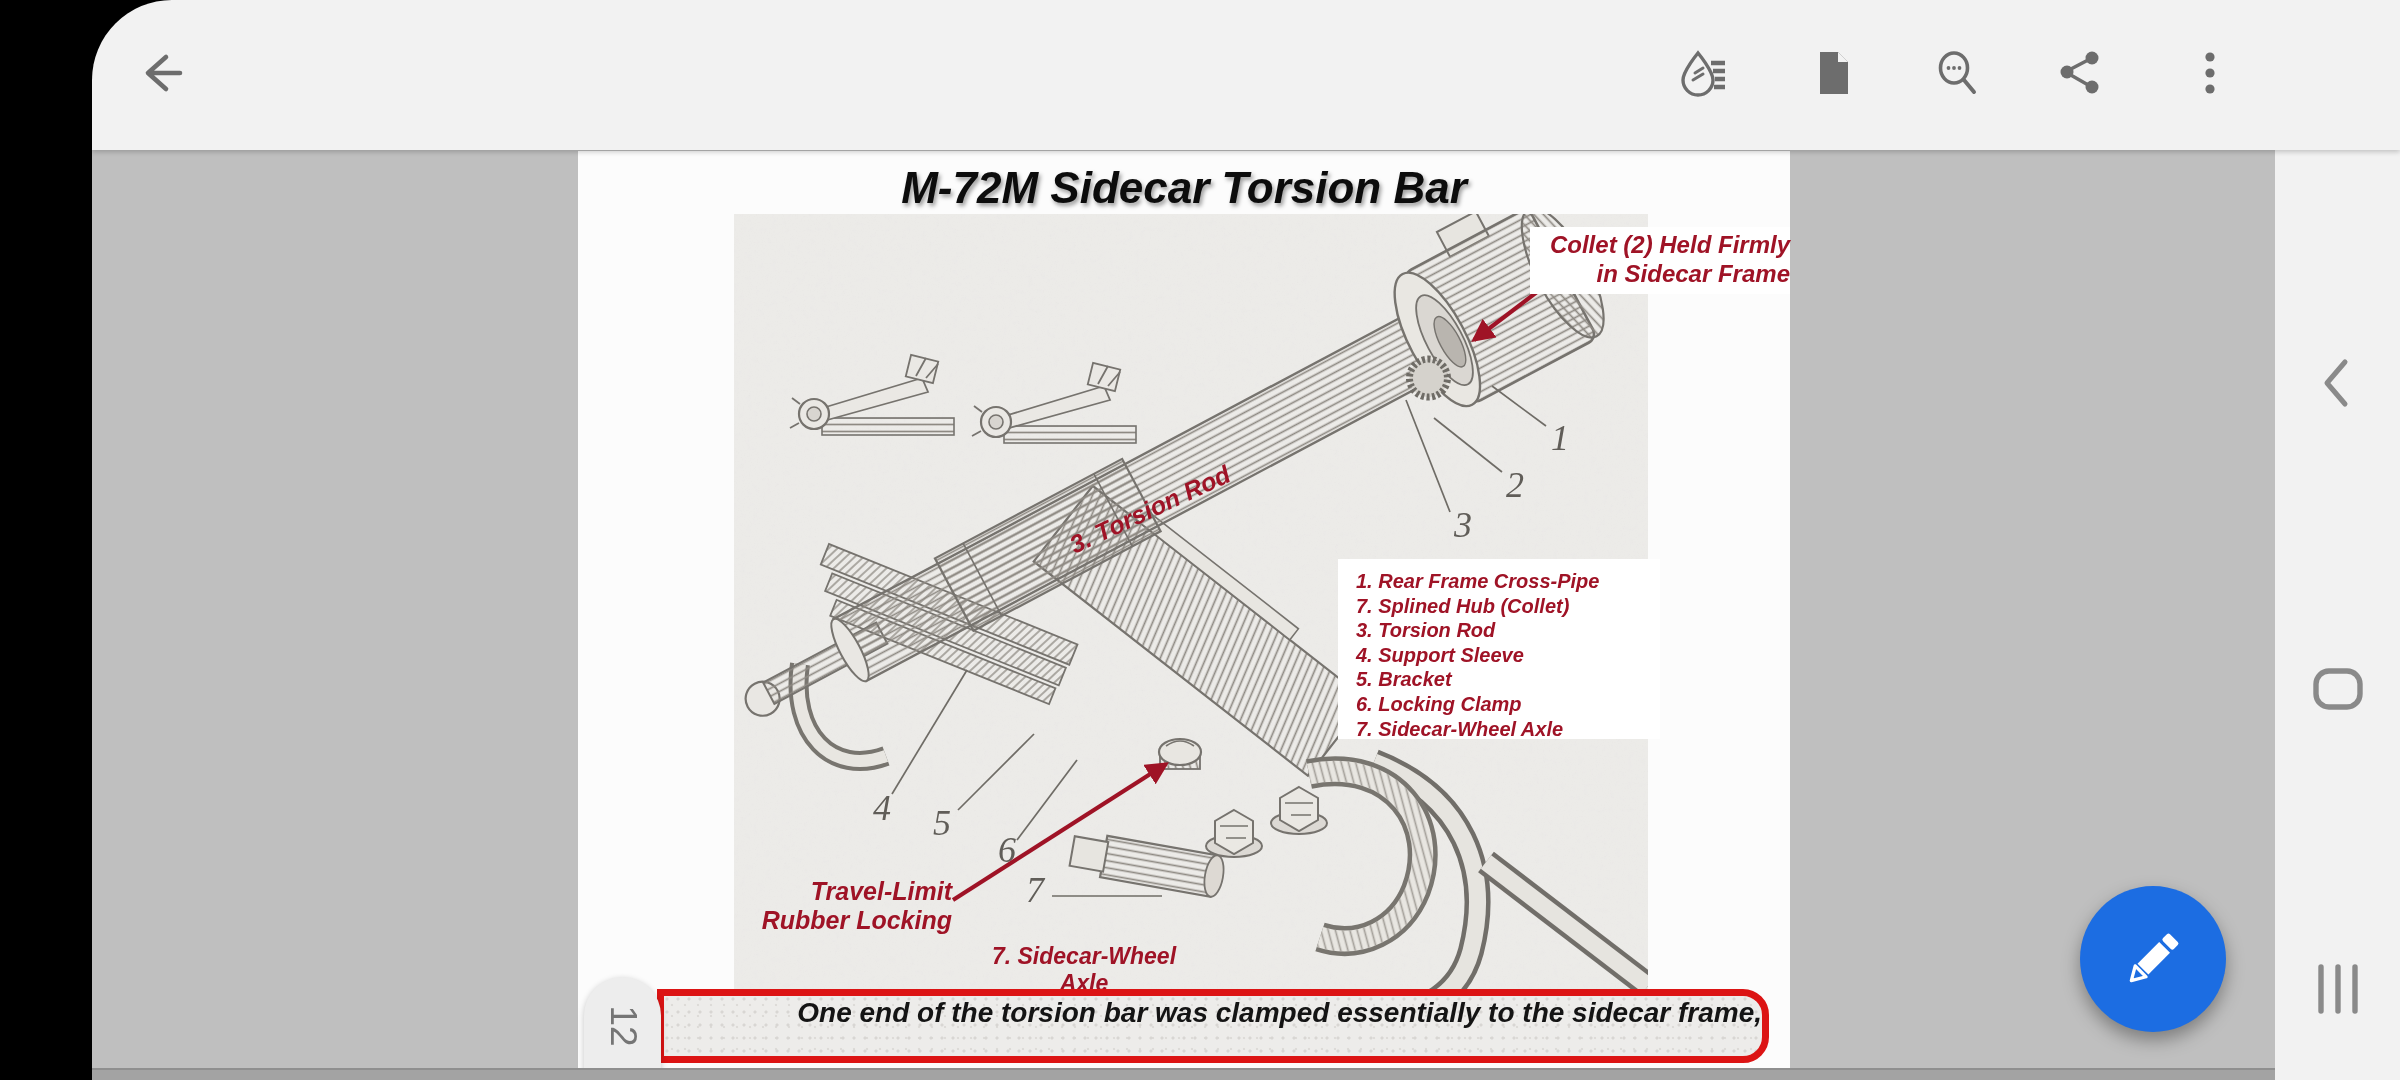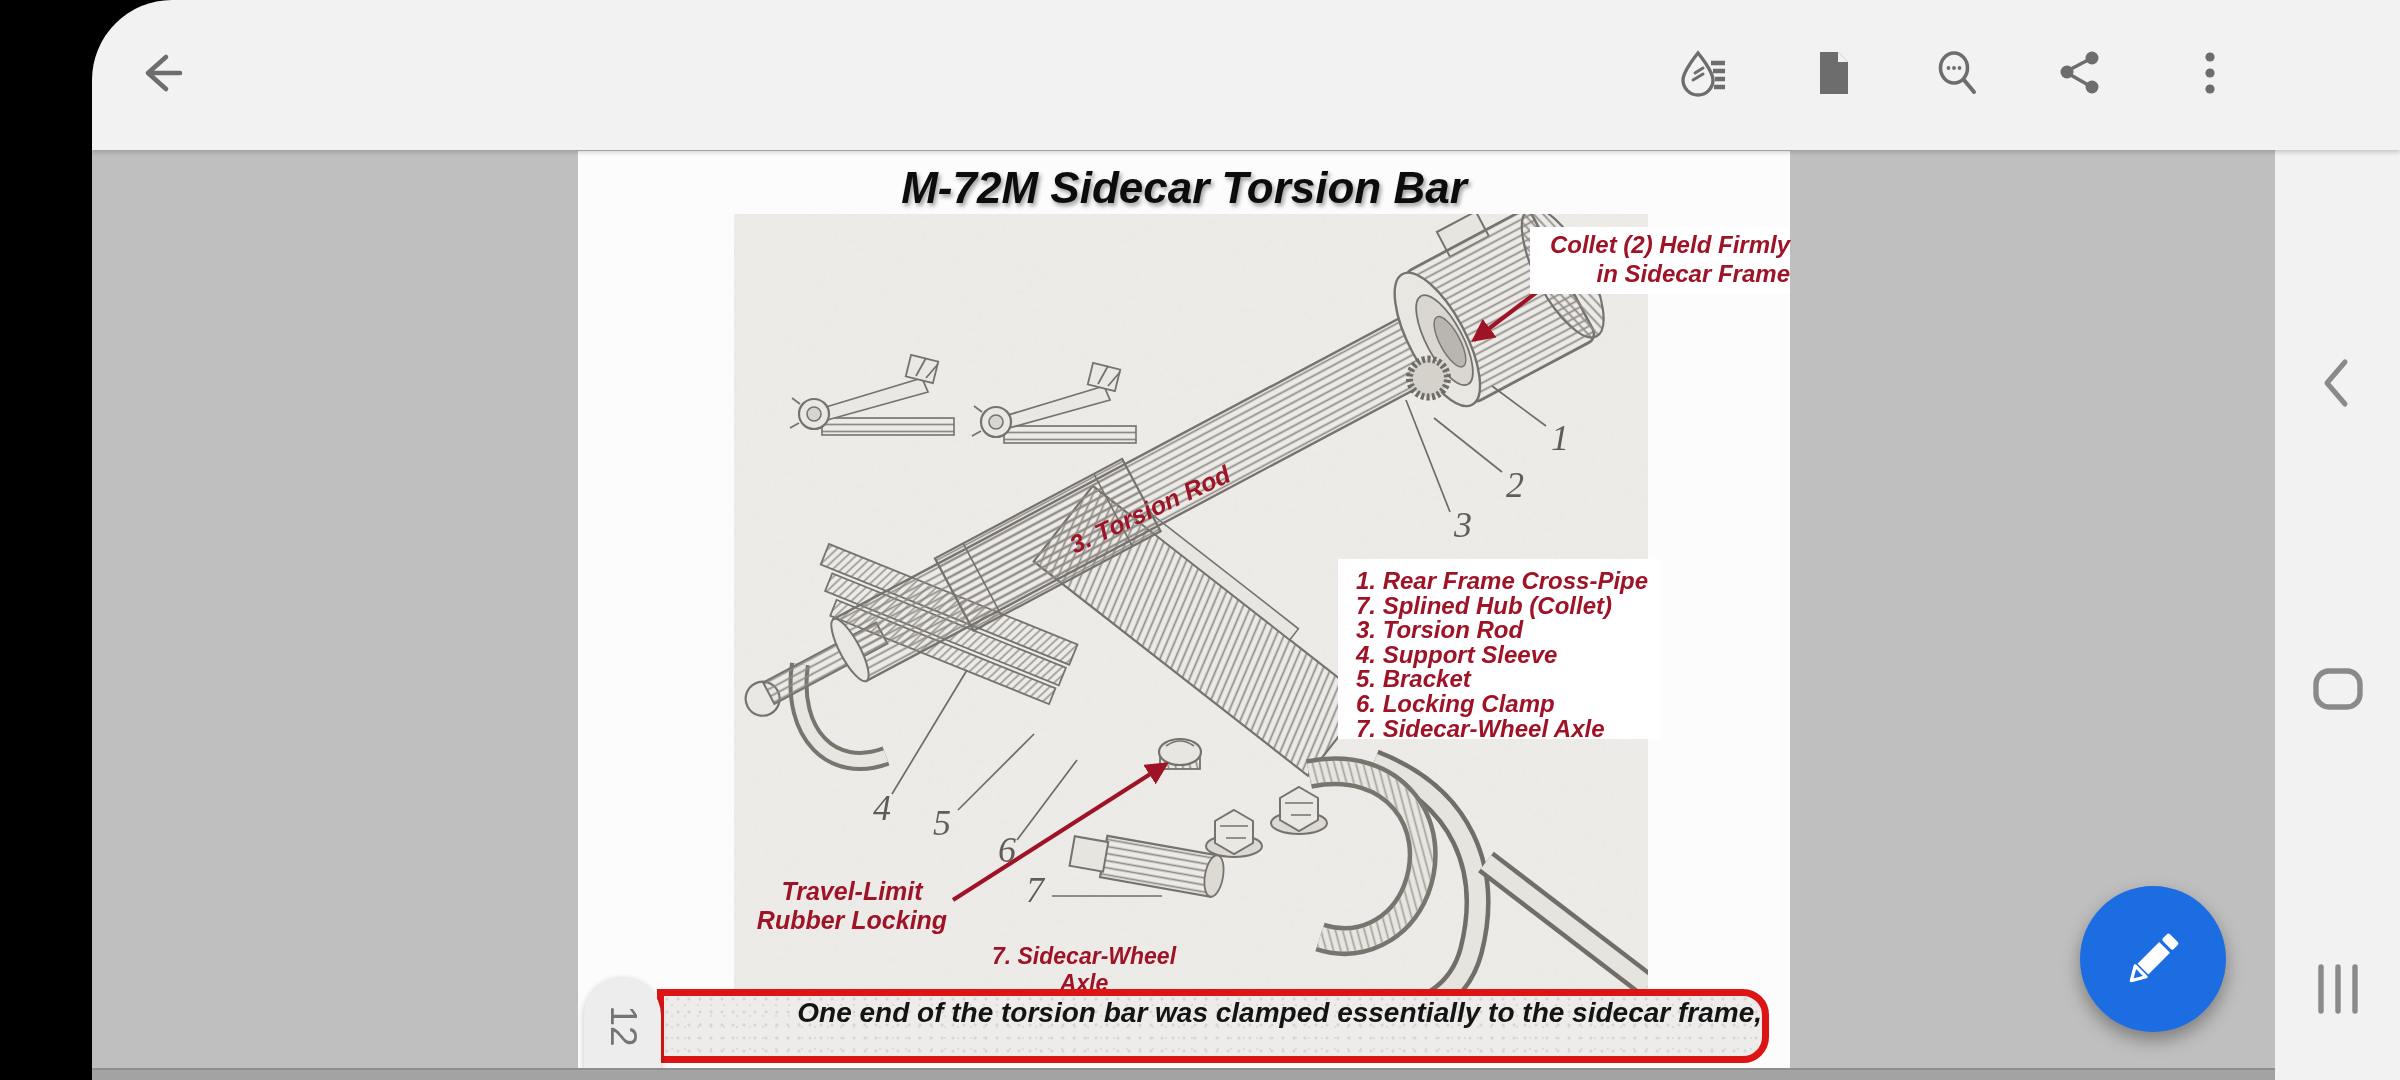--- a/index.html
+++ b/index.html
@@ -18,23 +18,23 @@
        box-shadow:0 8px 18px rgba(0,0,0,.35);z-index:6;display:flex;align-items:center;justify-content:center;cursor:pointer;}
   
   #page{left:486px;top:1px;width:1212px;height:940px;background:#fcfcfc;}
   #page-title{left:0;top:12px;width:1212px;text-align:center;font-size:44px;font-weight:bold;font-style:italic;
               color:#0c0c0c;text-shadow:2px 3px 4px rgba(0,0,0,.38);letter-spacing:0px;}
   #scan{left:156px;top:63px;width:914px;height:776px;}
   .redlab{color:#9f1326;font-weight:bold;font-style:italic;}
   #collet-note{left:952px;top:76px;width:260px;height:64px;background:#ffffff;text-align:right;
                font-size:24px;line-height:29px;padding-top:3px;}
   #parts-box{left:760px;top:408px;width:322px;height:180px;background:#ffffff;
-             font-size:24px;line-height:24.6px;padding:10px 0 0 18px;box-sizing:border-box;}
+             font-size:20px;line-height:24.6px;padding:10px 0 0 18px;box-sizing:border-box;}
   #rod-label{left:447px;top:344px;width:250px;text-align:center;font-size:25px;transform:rotate(-25deg);}
-  #bumper-label{left:174px;top:726px;width:200px;text-align:center;font-size:25px;line-height:29px;}
+  #bumper-label{left:174px;top:726px;width:200px;text-align:right;font-size:25px;line-height:29px;}
   #axle-label{left:390px;top:792px;width:232px;text-align:center;font-size:23px;}
   #caption-box{left:79px;top:838px;width:1112px;height:74px;border:7px solid #dc1414;
                border-radius:0 26px 26px 0;box-sizing:border-box;
                background-color:#edecea;
                background-image:radial-gradient(circle at 3px 3px,#d8d6d3 1.3px,transparent 1.8px),
                                 radial-gradient(circle at 8px 9px,#dddbd8 1.1px,transparent 1.6px);
                background-size:11px 13px,13px 11px;
                text-align:right;font-size:28px;line-height:31px;padding-top:1px;
                font-weight:bold;font-style:italic;color:#141414;overflow:hidden;white-space:nowrap;}
   #page-tab{left:6px;top:826px;width:77px;height:240px;background:#ededed;border-radius:40px 40px 0 0;

